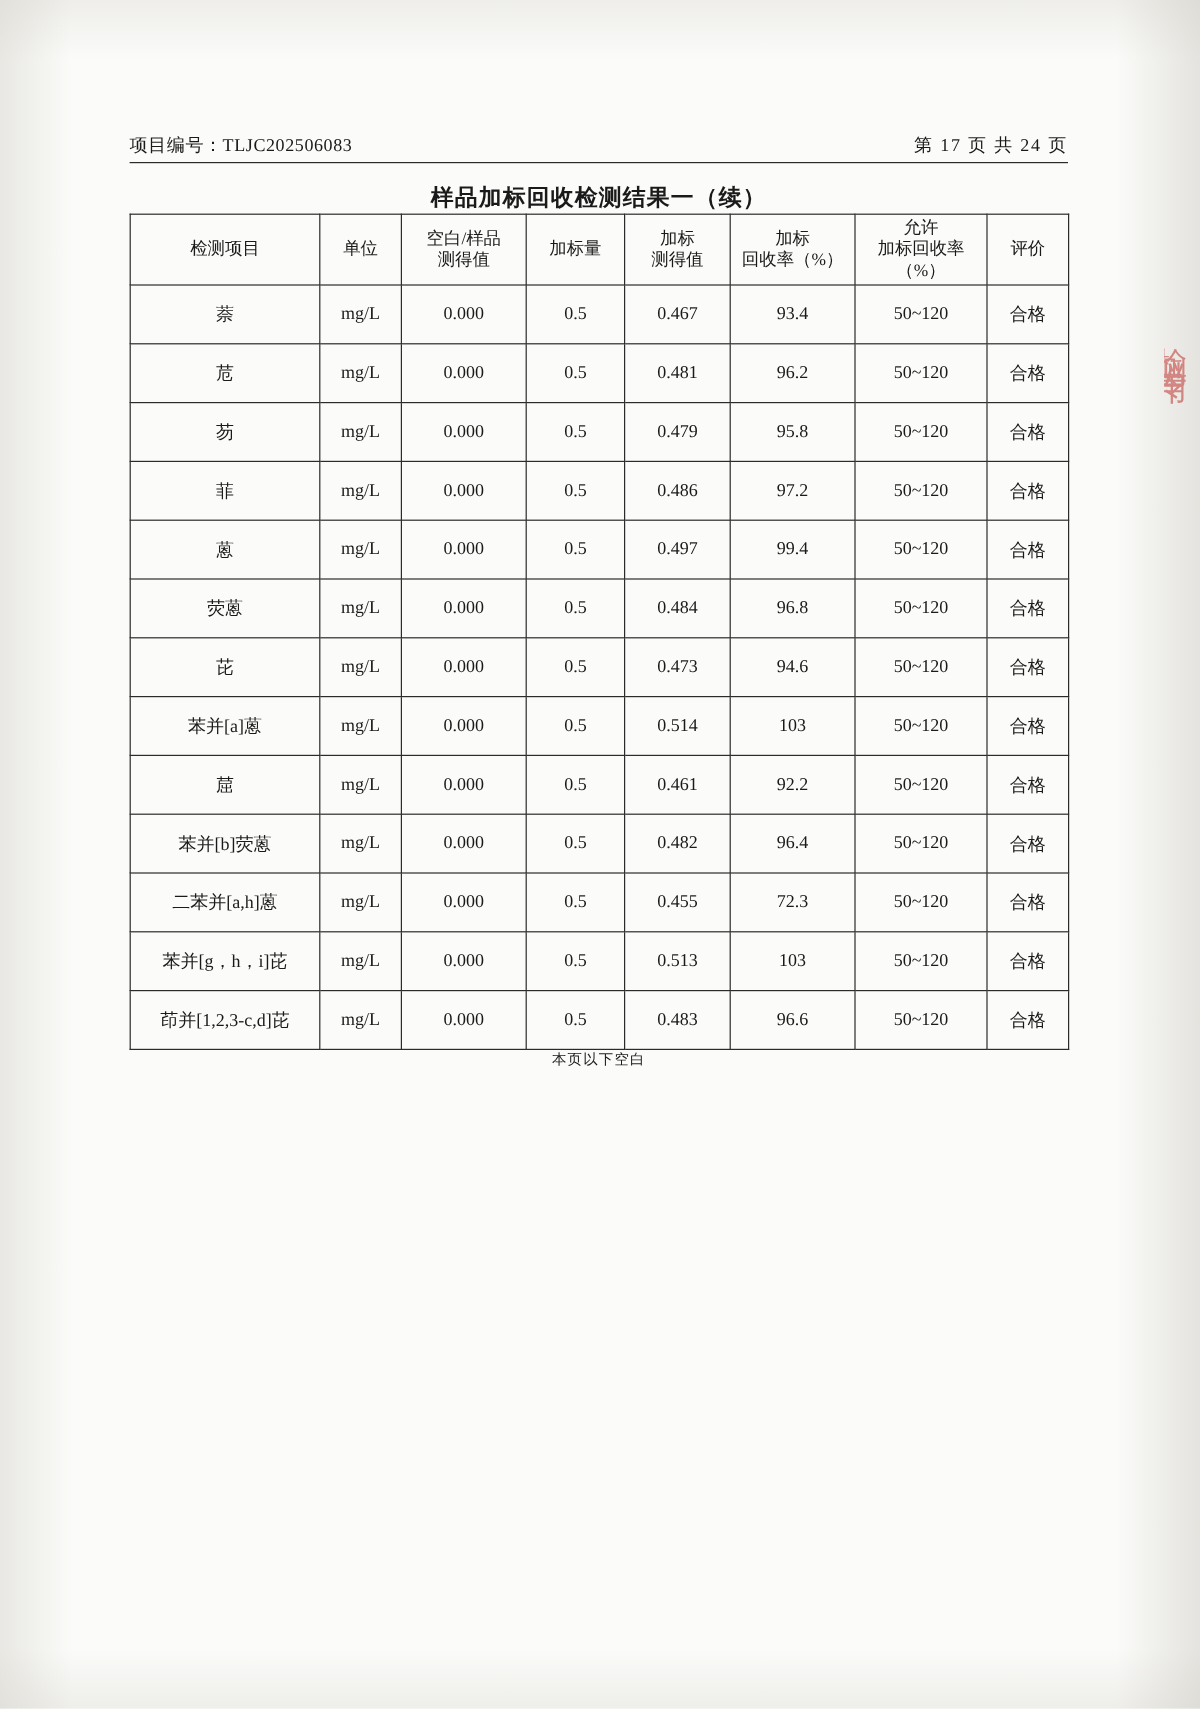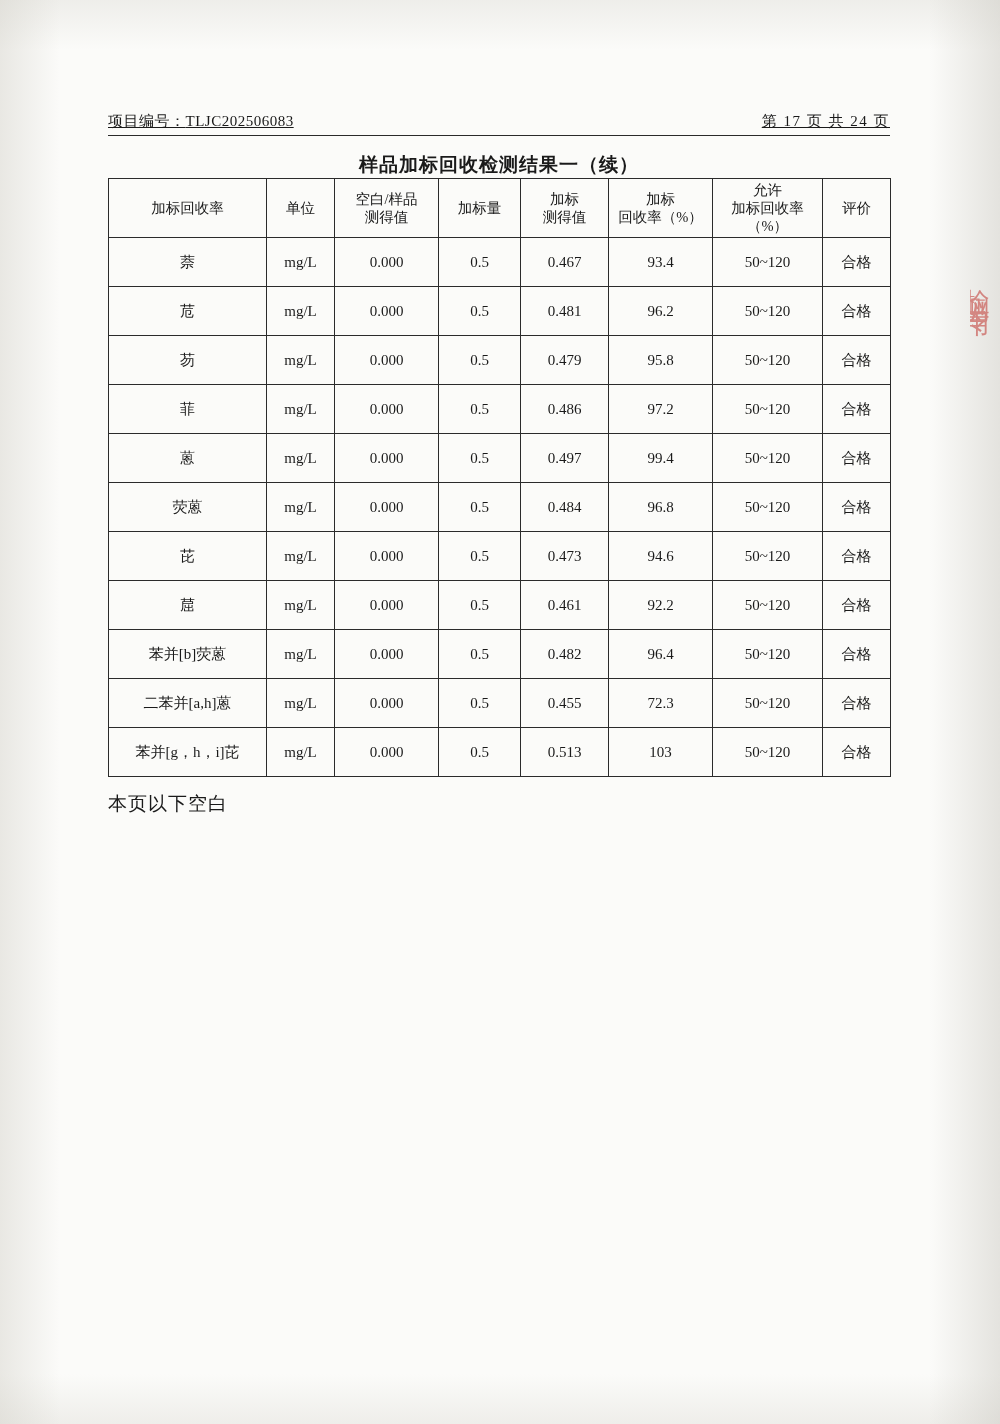--- a/index.html
+++ b/index.html
@@ -39,21 +39,20 @@
     width: 782px;
   }
   .hdr {
     display: flex;
     justify-content: space-between;
     align-items: flex-end;
     font-size: 15px;
     padding-bottom: 4px;
     border-bottom: 1px solid #2a2a2a;
     letter-spacing: 0.5px;
-    text-decoration: underline;
   }
   .hdr-left { font-family: "Liberation Serif", serif; }
   .hdr-right { font-family: "Liberation Serif", serif; letter-spacing: 1.5px; }
   .doc-title {
     text-align: center;
     font-size: 19px;
     font-weight: bold;
     margin-top: 16px;
     letter-spacing: 1px;
   }
@@ -89,22 +88,22 @@
   .two-line { display: block; line-height: 1.25; }
   .note {
     margin-top: 0;
     border-bottom: 1px solid #2b2b2b;
     font-size: 15px;
     line-height: 1.6;
     padding: 6px 2px 8px 2px;
     text-align: justify;
   }
   .blank-line {
-    font-size: 19px;
-    margin-top: 14px;
+    text-align: center;
+    font-size: 12px;
     letter-spacing: 1px;
   }
   
   .stamp {
     position: absolute;
     right: 4px;
     top: 268px;
     width: 26px;
     height: 180px;
     color: #c0352f;
@@ -142,21 +141,21 @@
         <col style="width:104px">
         <col style="width:82px">
         <col style="width:88px">
         <col style="width:104px">
         <col style="width:110px">
         <col style="width:68px">
       </colgroup>
       <thead>
         <tr>
           <th>
-            <span class="two-line">加标回收率</span>
+            <span class="two-line">检测项目</span>
           </th>
           <th>
             <span class="two-line">单位</span>
           </th>
           <th>
             <span class="two-line">空白/样品</span>
             <span class="two-line">测得值</span>
           </th>
           <th>
             <span class="two-line">加标量</span>
@@ -243,20 +242,30 @@
           <td class="item-cell">芘</td>
           <td class="unit">mg/L</td>
           <td class="num">0.000</td>
           <td class="num">0.5</td>
           <td class="num">0.473</td>
           <td class="num">94.6</td>
           <td class="num">50~120</td>
           <td>合格</td>
         </tr>
         <tr>
+          <td class="item-cell">苯并[a]蒽</td>
+          <td class="unit">mg/L</td>
+          <td class="num">0.000</td>
+          <td class="num">0.5</td>
+          <td class="num">0.514</td>
+          <td class="num">103</td>
+          <td class="num">50~120</td>
+          <td>合格</td>
+        </tr>
+        <tr>
           <td class="item-cell">䓛</td>
           <td class="unit">mg/L</td>
           <td class="num">0.000</td>
           <td class="num">0.5</td>
           <td class="num">0.461</td>
           <td class="num">92.2</td>
           <td class="num">50~120</td>
           <td>合格</td>
         </tr>
         <tr>
@@ -282,20 +291,30 @@
         <tr>
           <td class="item-cell">苯并[g，h，i]芘</td>
           <td class="unit">mg/L</td>
           <td class="num">0.000</td>
           <td class="num">0.5</td>
           <td class="num">0.513</td>
           <td class="num">103</td>
           <td class="num">50~120</td>
           <td>合格</td>
         </tr>
+        <tr>
+          <td class="item-cell">茚并[1,2,3-c,d]芘</td>
+          <td class="unit">mg/L</td>
+          <td class="num">0.000</td>
+          <td class="num">0.5</td>
+          <td class="num">0.483</td>
+          <td class="num">96.6</td>
+          <td class="num">50~120</td>
+          <td>合格</td>
+        </tr>
       </tbody>
     </table>
 
 
     <div class="blank-line">本页以下空白</div>
 
   </div>
 </div>
 
 </body></html>

